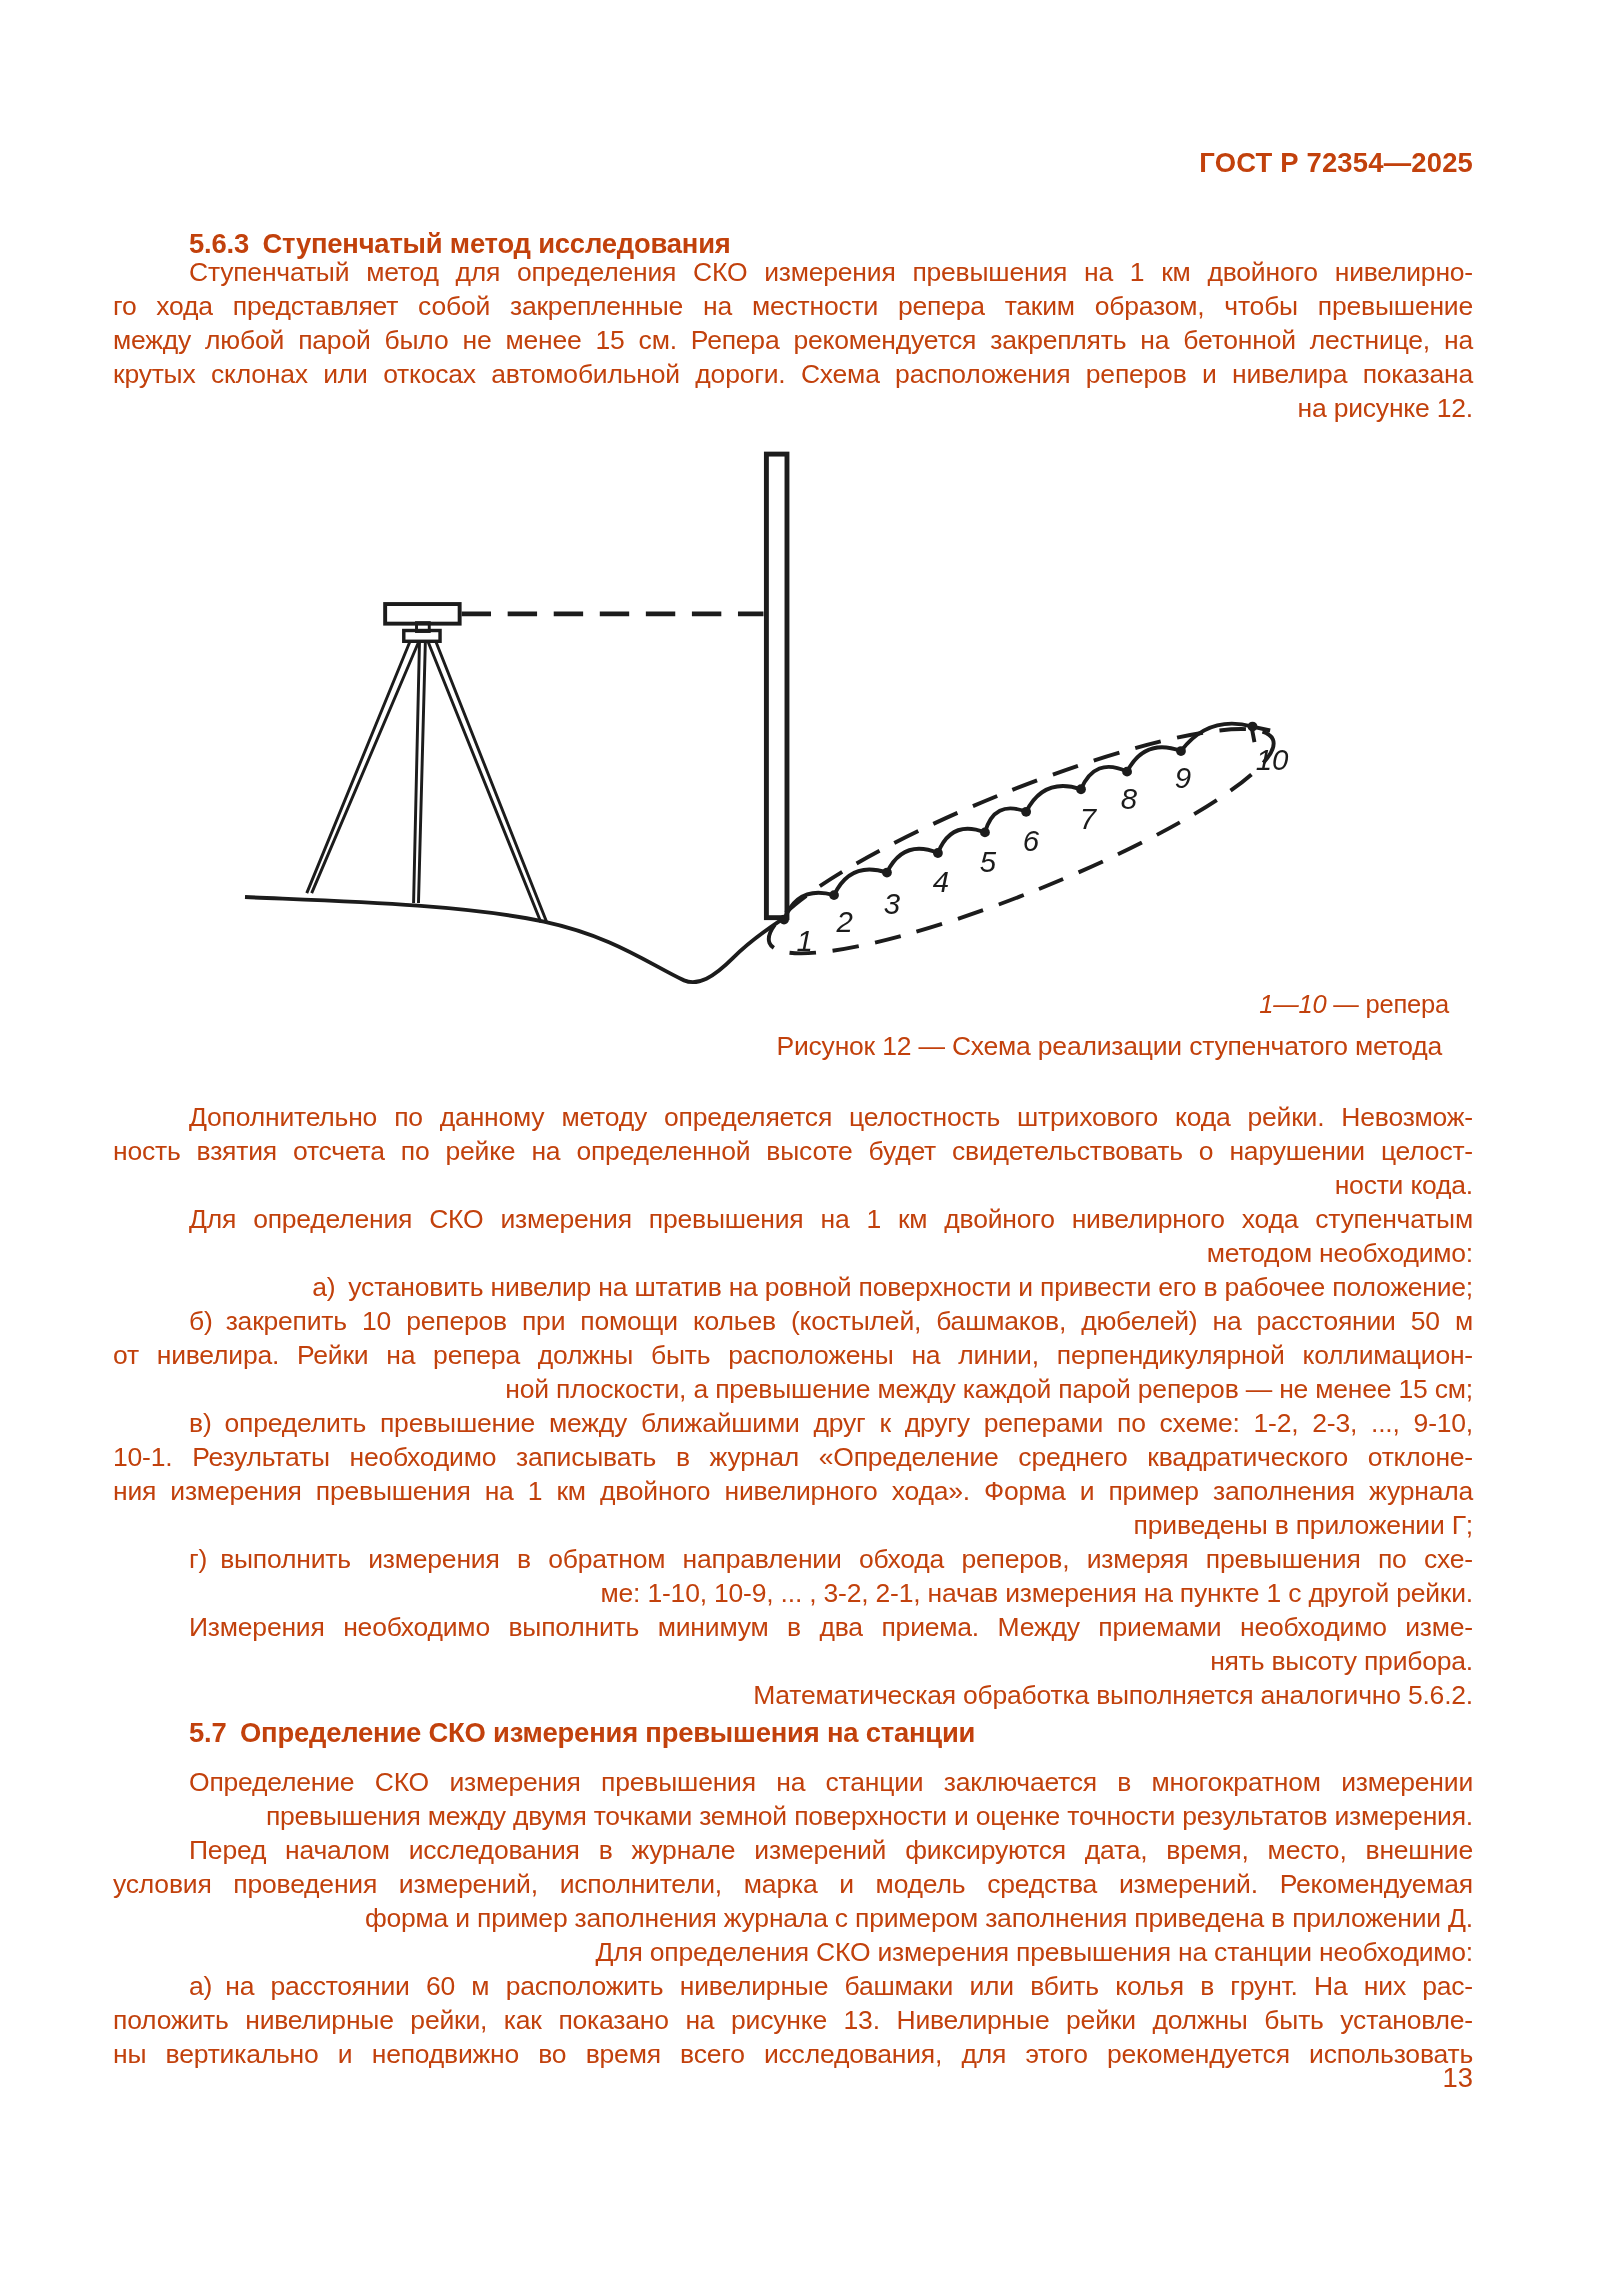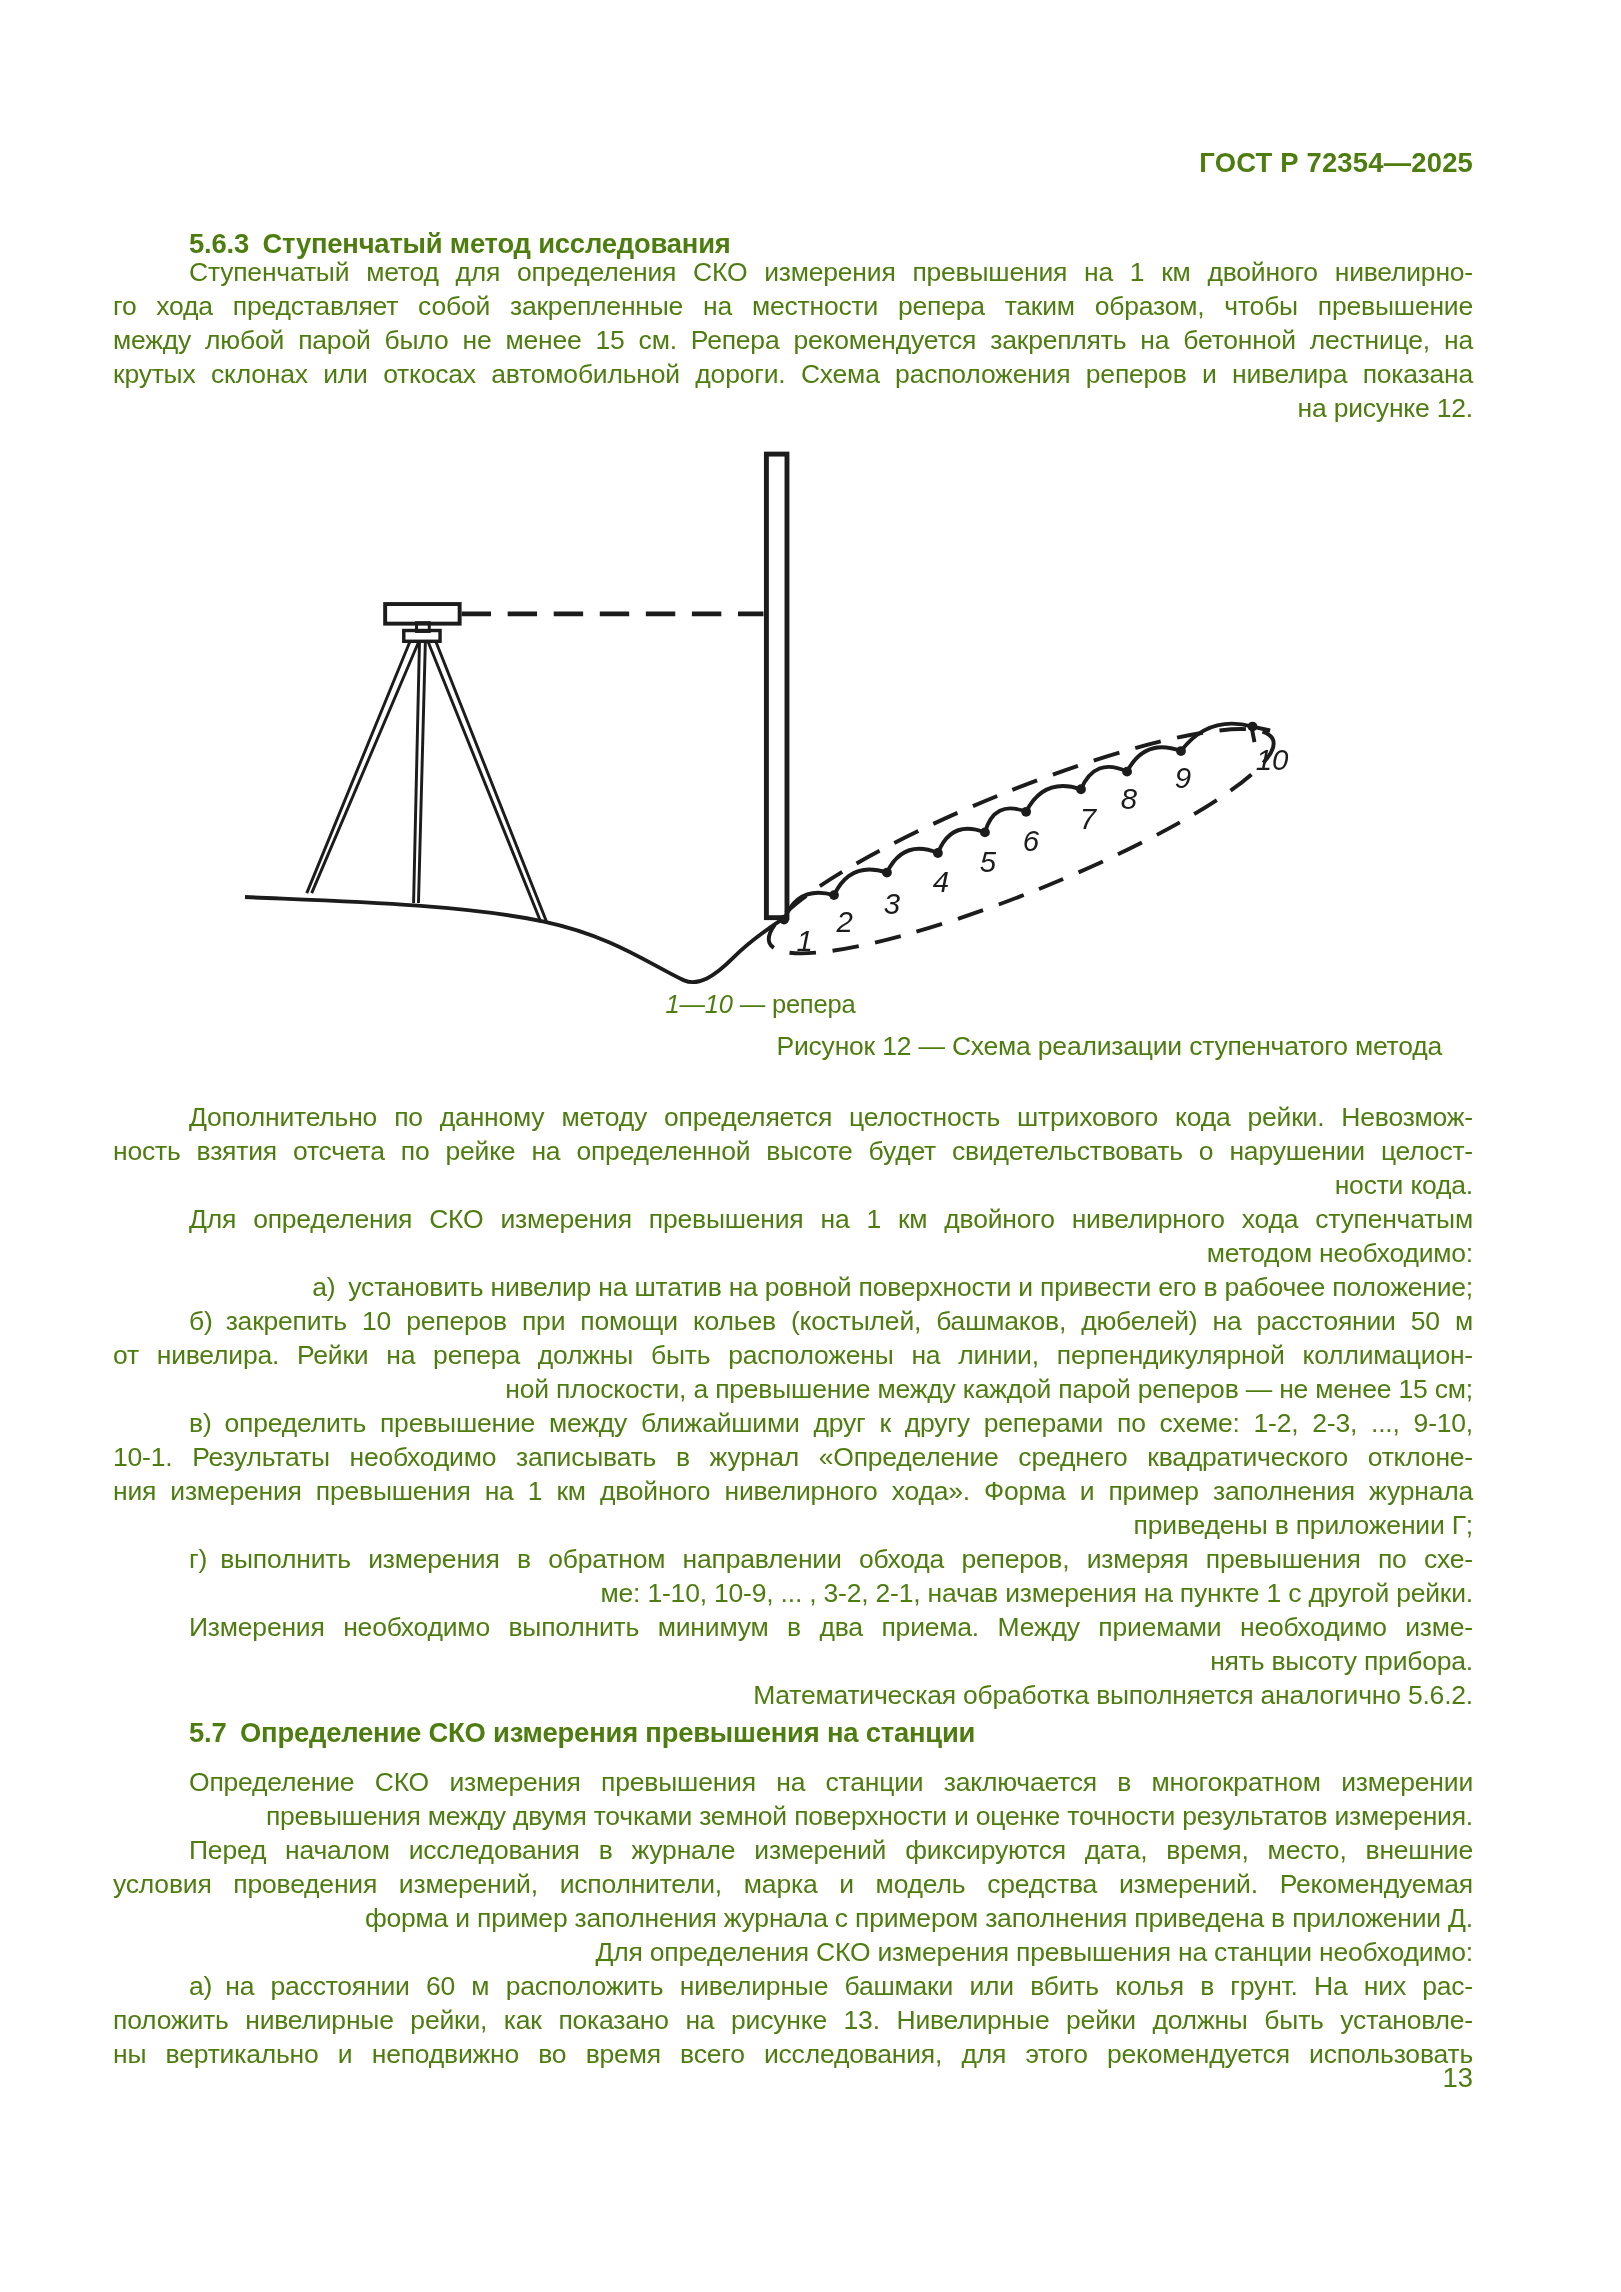--- a/index.html
+++ b/index.html
@@ -2,21 +2,21 @@
 <html><head>
 <meta charset="utf-8">
 <style>
   html,body{margin:0;padding:0;background:#888;}
   .page{
     position:relative;
     width:1621px;height:2293px;
     background:#ffffff;
     overflow:hidden;
     font-family:"Liberation Sans", sans-serif;
-    color:#4d7c0f;
+    color:#c2410c;
   }
   .abs{position:absolute;}
   .doc-header{
     top:147px;left:113px;width:1360px;
     font-size:27.4px;font-weight:bold;text-align:right;
     letter-spacing:0.2px;
   }
   .sec-heading{
     font-size:27.4px;font-weight:bold;white-space:nowrap;
     letter-spacing:-0.2px;
@@ -25,21 +25,21 @@
   #h57{top:1717px;left:189px;}
   .para-block{left:113px;width:1360px;font-size:26.5px;letter-spacing:-0.2px;}
   #para-intro{top:255px;}
   #block-after-figure{top:1100px;}
   #block-57{top:1765px;}
   .para{margin:0;}
   .line{height:34px;line-height:34px;text-align:right;}
   .line.just{text-align:justify;text-align-last:justify;}
   .line.first{text-indent:76px;}
   .fig-legend{
-    top:990px;left:96px;width:1329px;text-align:center;
+    top:990px;left:120px;width:1329px;text-align:right;
     font-size:25.5px;letter-spacing:-0.2px;
   }
   .fig-legend .it{font-style:italic;}
   .fig-caption{
     top:1031px;left:113px;width:1329px;text-align:right;
     font-size:26.5px;letter-spacing:-0.2px;
   }
   .page-number{
     top:2062px;left:113px;width:1360px;
     font-size:27.4px;text-align:right;

